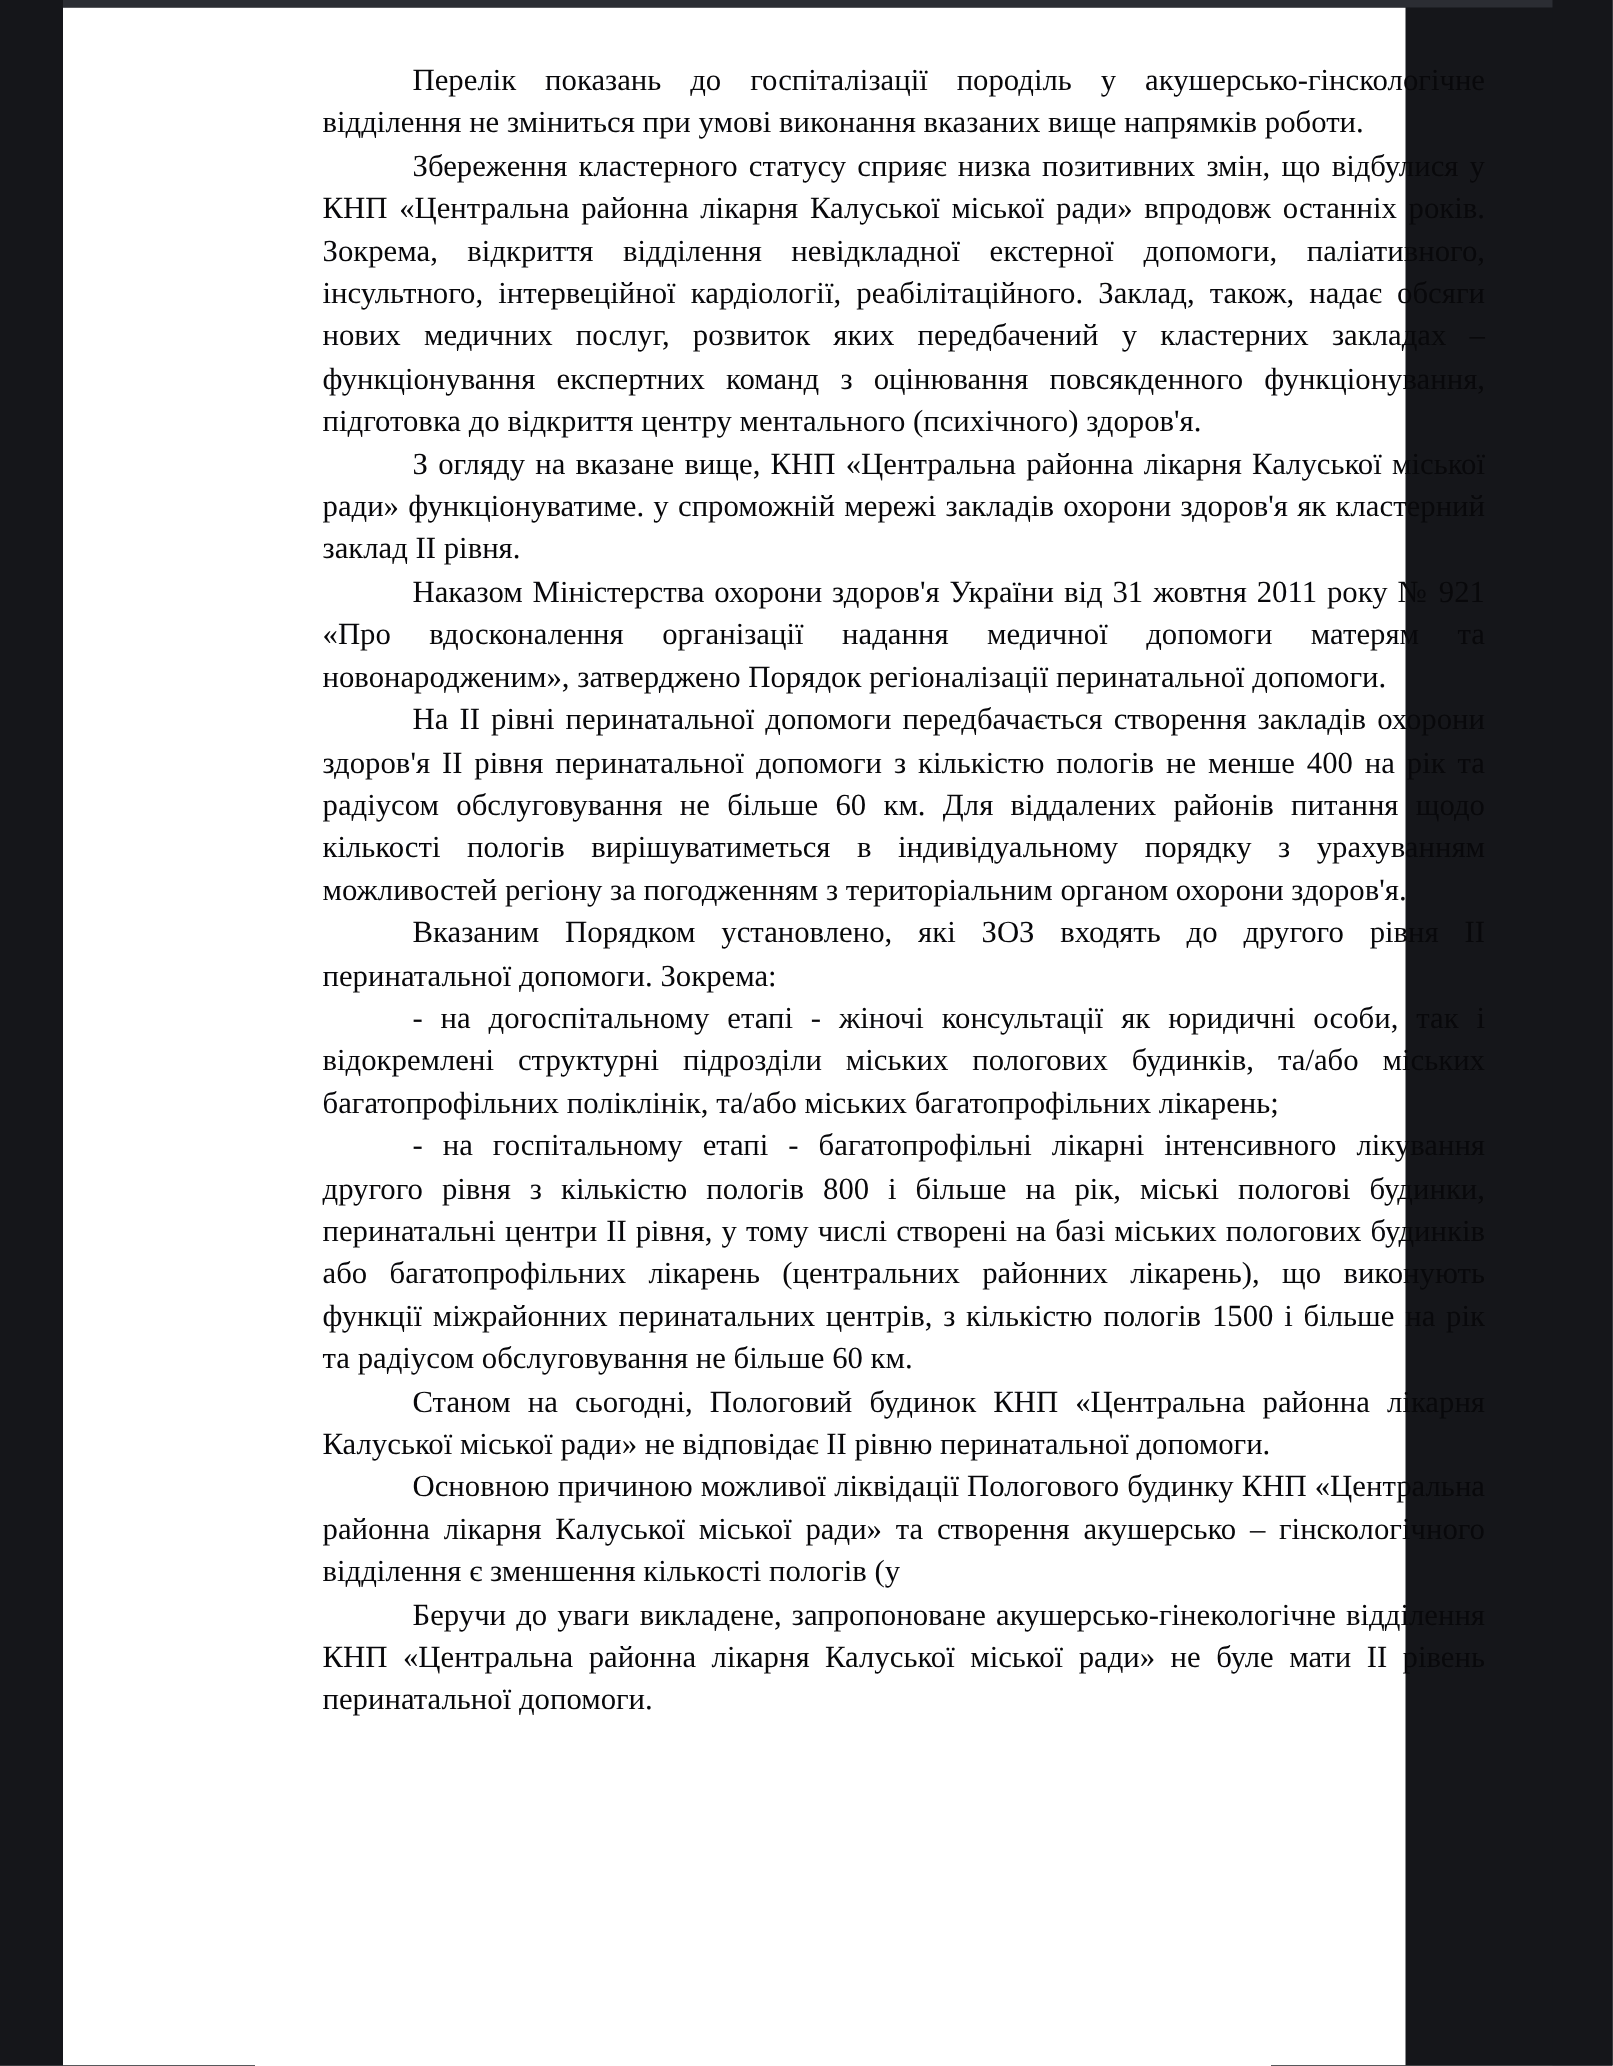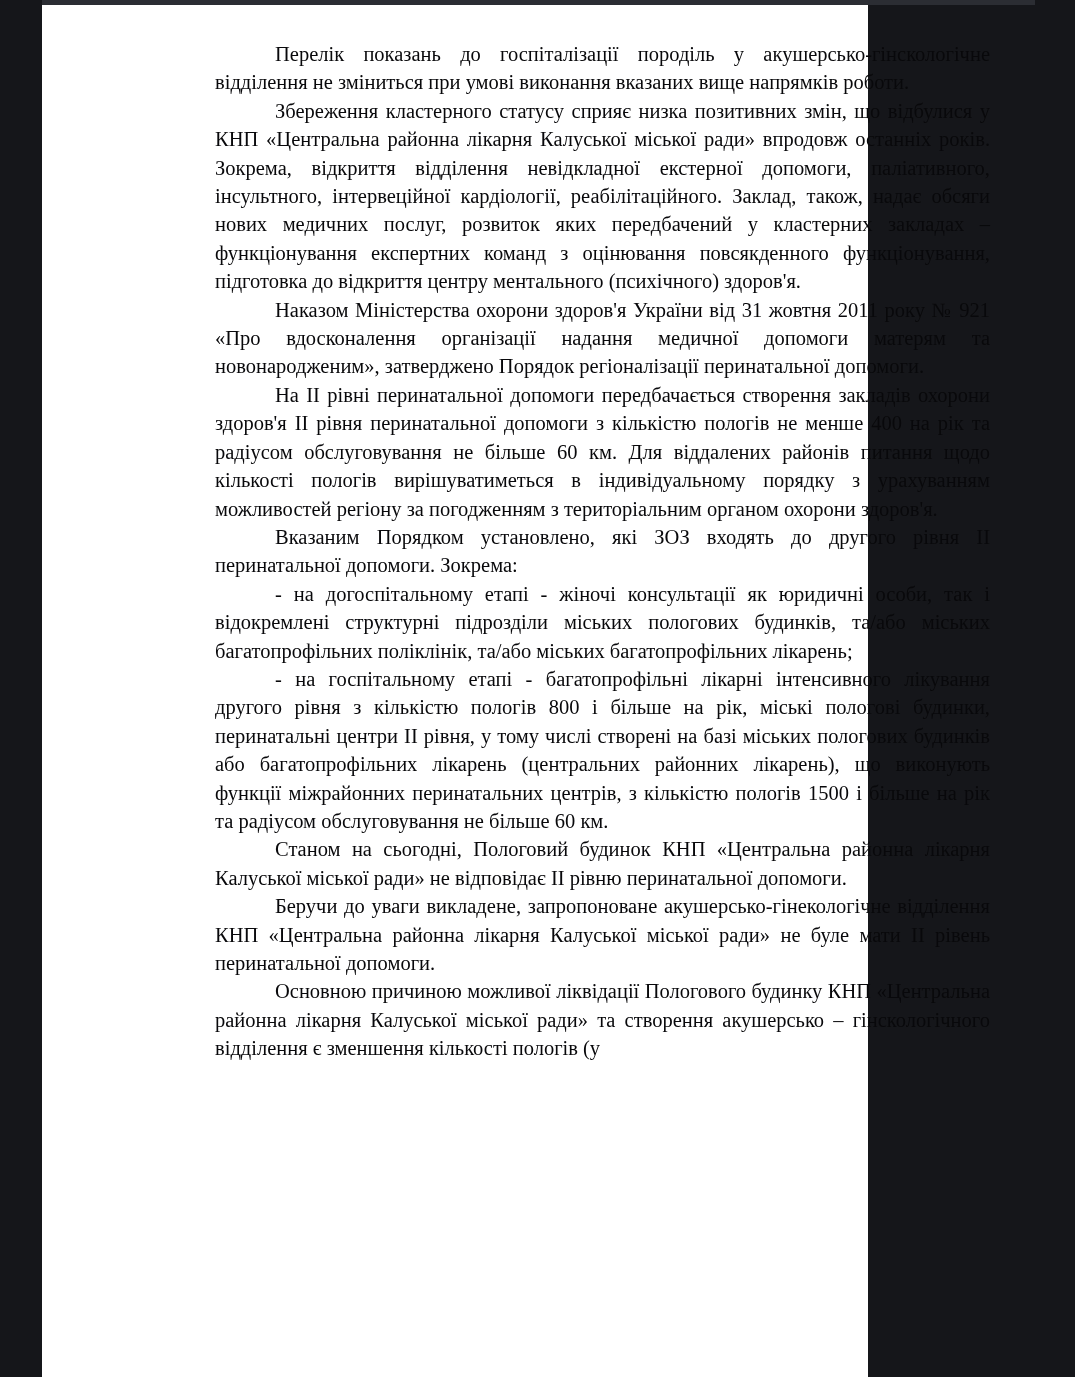--- a/index.html
+++ b/index.html
@@ -36,21 +36,21 @@
     height: 5px;
     background: #2b2d33;
     z-index: 4;
   }
 
   
   .page-sheet {
     position: absolute;
     left: 42px;
     top: 5px;
-    width: 826px;
+    width: 895px;
     bottom: 0;
     background: #ffffff;
     z-index: 1;
   }
 
   .page-body {
     position: absolute;
     left: 173px;        
     top: 35px;
     width: 775px;       
@@ -78,28 +78,29 @@
 </style>
 </head>
 <body>
 
 <div class="scan-viewport">
 
   <div class="page-sheet">
     <div class="page-body">
       <p class="para">Перелік показань до госпіталізації породіль у акушерсько-гінскологічне відділення не зміниться при умові виконання вказаних вище напрямків роботи.</p>
       <p class="para">Збереження кластерного статусу сприяє низка позитивних змін, що відбулися у КНП «Центральна районна лікарня Калуської міської ради» впродовж останніх років. Зокрема, відкриття відділення невідкладної екстерної допомоги, паліативного, інсультного, інтервеційної кардіології, реабілітаційного. Заклад, також, надає обсяги нових медичних послуг, розвиток яких передбачений у кластерних закладах – функціонування експертних команд з оцінювання повсякденного функціонування, підготовка до відкриття центру ментального (психічного) здоров'я.</p>
+      <p class="para">З огляду на вказане вище, КНП «Центральна районна лікарня Калуської міської ради» функціонуватиме. у спроможній мережі закладів охорони здоров'я як кластерний заклад ІІ рівня.</p>
       <p class="para">Наказом Міністерства охорони здоров'я України від 31 жовтня 2011 року № 921 «Про вдосконалення організації надання медичної допомоги матерям та новонародженим», затверджено Порядок регіоналізації перинатальної допомоги.</p>
       <p class="para">На ІІ рівні перинатальної допомоги передбачається створення закладів охорони здоров'я ІІ рівня перинатальної допомоги з кількістю пологів не менше 400 на рік та радіусом обслуговування не більше 60 км. Для віддалених районів питання щодо кількості пологів вирішуватиметься в індивідуальному порядку з урахуванням можливостей регіону за погодженням з територіальним органом охорони здоров'я.</p>
       <p class="para">Вказаним Порядком установлено, які ЗОЗ входять до другого рівня ІІ перинатальної допомоги. Зокрема:</p>
       <p class="para list-item">- на догоспітальному етапі - жіночі консультації як юридичні особи, так і відокремлені структурні підрозділи міських пологових будинків, та/або міських багатопрофільних поліклінік, та/або міських багатопрофільних лікарень;</p>
       <p class="para list-item">- на госпітальному етапі - багатопрофільні лікарні інтенсивного лікування другого рівня з кількістю пологів 800 і більше на рік, міські пологові будинки, перинатальні центри ІІ рівня, у тому числі створені на базі міських пологових будинків або багатопрофільних лікарень (центральних районних лікарень), що виконують функції міжрайонних перинатальних центрів, з кількістю пологів 1500 і більше на рік та радіусом обслуговування не більше 60 км.</p>
       <p class="para">Станом на сьогодні, Пологовий будинок КНП «Центральна районна лікарня Калуської міської ради» не відповідає ІІ рівню перинатальної допомоги.</p>
+      <p class="para">Основною причиною можливої ліквідації Пологового будинку КНП «Центральна районна лікарня Калуської міської ради» та створення акушерсько – гінскологічного відділення є зменшення кількості пологів (у</p>
       <p class="para">Беручи до уваги викладене, запропоноване акушерсько-гінекологічне відділення КНП «Центральна районна лікарня Калуської міської ради» не буле мати ІІ рівень перинатальної допомоги.</p>
-      <p class="para">Основною причиною можливої ліквідації Пологового будинку КНП «Центральна районна лікарня Калуської міської ради» та створення акушерсько – гінскологічного відділення є зменшення кількості пологів (у</p>
     </div>
   </div>
 
   <div class="top-strip"></div>
   <div class="edge-band left"></div>
   <div class="edge-band right"></div>
 
 </div>
 
 </body></html>

